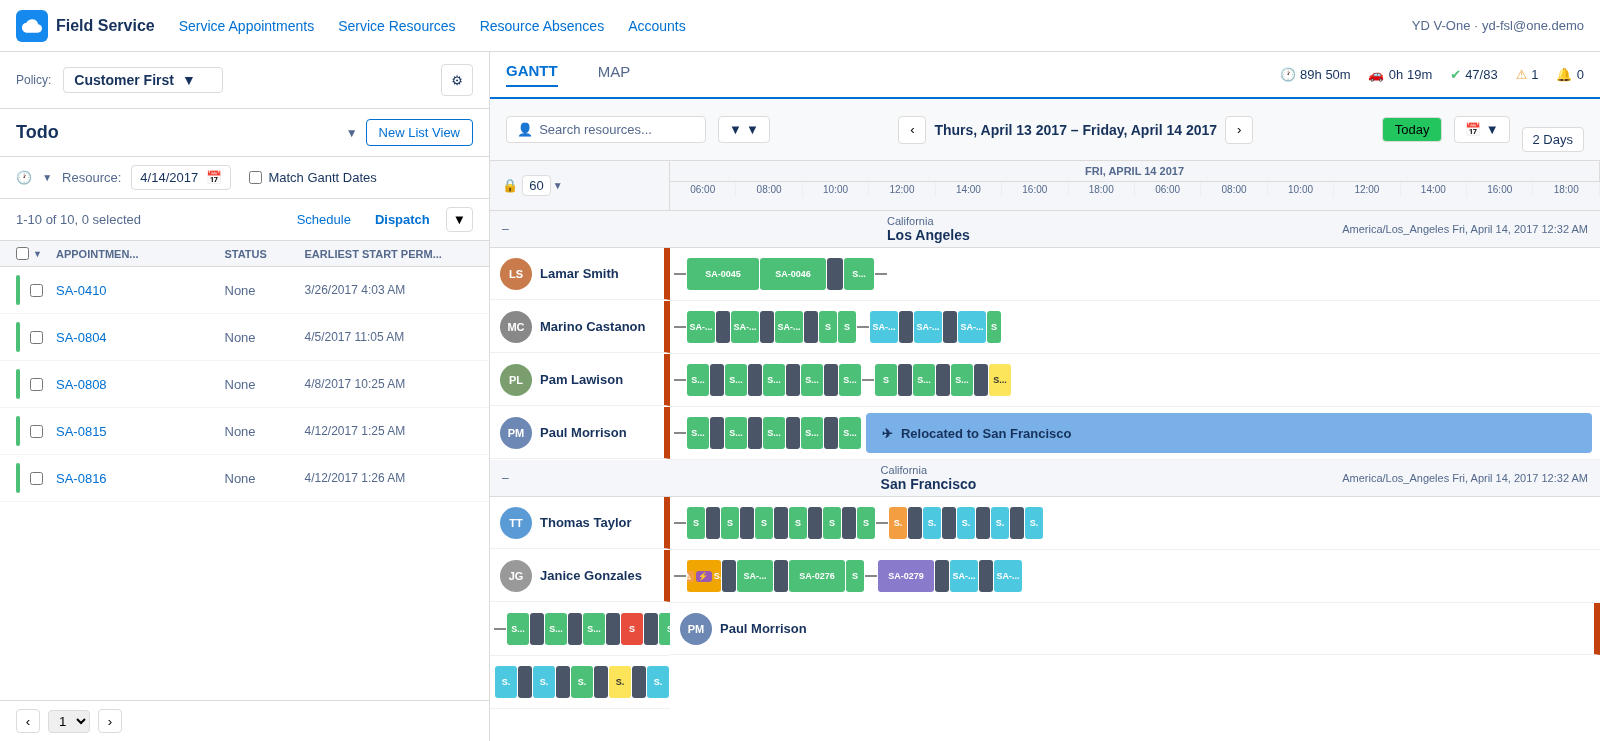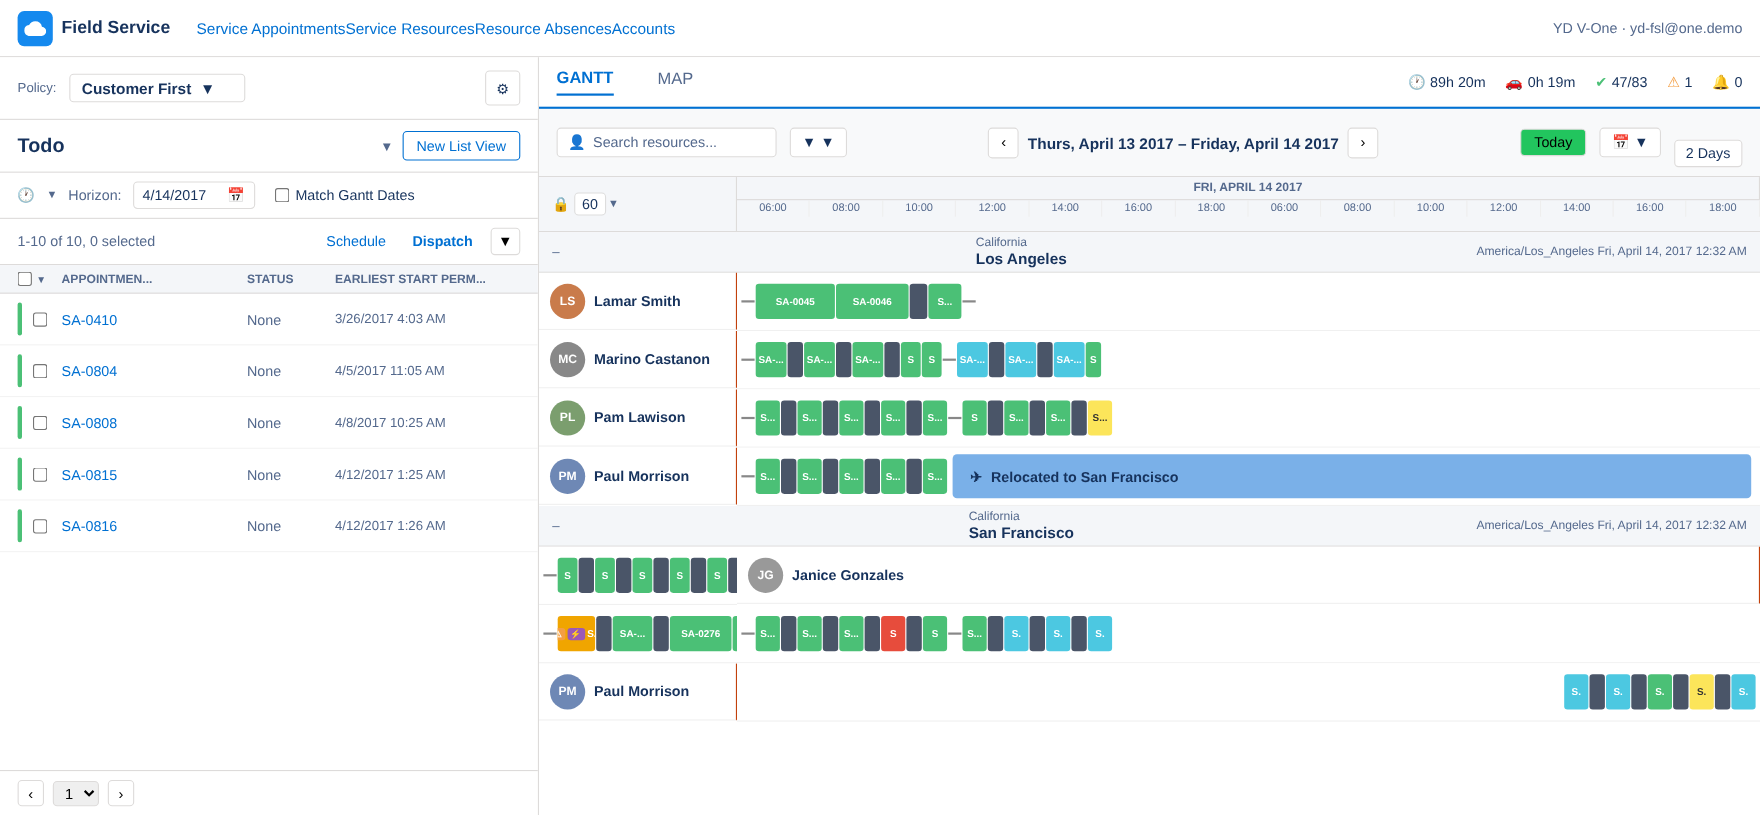--- a/index.html
+++ b/index.html
@@ -6,42 +6,42 @@
     body { font-family: 'Salesforce Sans', Arial, sans-serif; font-size: 13px; background: #f3f3f3; color: #16325c; overflow: hidden; }
 
     
     .topnav {
       display: flex; align-items: center; background: #fff; height: 52px;
       border-bottom: 1px solid #dddbda; padding: 0 16px; gap: 24px;
     }
     .topnav-logo { display: flex; align-items: center; gap: 8px; font-size: 16px; font-weight: 700; color: #16325c; }
     .topnav-logo .logo-icon { width: 32px; height: 32px; background: #1589ee; border-radius: 6px; display:flex; align-items:center; justify-content:center; }
     .topnav-logo .logo-icon svg { width: 20px; height: 20px; fill: white; }
-    .topnav-links { display: flex; flex: 1; }
+    .topnav-links { display: flex; gap: 24px; flex: 1; }
     .topnav-links a { color: #0070d2; text-decoration: none; font-size: 14px; padding: 4px 0; }
     .topnav-right { margin-left: auto; font-size: 13px; color: #54698d; }
 
     
     .main-layout { display: flex; height: calc(100vh - 52px); }
 
     
     .left-panel { width: 490px; min-width: 490px; background: #fff; border-right: 1px solid #dddbda; display: flex; flex-direction: column; overflow: hidden; }
 
     .left-panel-header { padding: 12px 16px; border-bottom: 1px solid #dddbda; display: flex; align-items: center; gap: 8px; }
     .policy-label { font-size: 12px; color: #54698d; margin-right: 4px; }
     .policy-select { display: flex; align-items: center; border: 1px solid #dddbda; border-radius: 4px; padding: 4px 10px; font-size: 14px; font-weight: 600; color: #16325c; background: #fff; gap: 8px; cursor: pointer; min-width: 160px; }
     .gear-btn { margin-left: auto; background: #fff; border: 1px solid #dddbda; border-radius: 4px; width: 32px; height: 32px; display:flex; align-items:center; justify-content:center; cursor: pointer; }
 
     .todo-header { padding: 10px 16px; display: flex; align-items: center; gap: 8px; border-bottom: 1px solid #dddbda; }
     .todo-title { font-size: 18px; font-weight: 700; color: #16325c; flex: 1; }
     .new-list-btn { border: 1px solid #0070d2; color: #0070d2; background: #fff; border-radius: 4px; padding: 5px 12px; font-size: 13px; cursor: pointer; }
 
     .horizon-row { padding: 8px 16px; display: flex; align-items: center; gap: 10px; border-bottom: 1px solid #dddbda; }
     .horizon-label { font-size: 13px; color: #54698d; }
-    .horizon-date { border: 1px solid #dddbda; border-radius: 4px; padding: 4px 8px; font-size: 13px; display:flex; align-items:center; gap: 19px; }
+    .horizon-date { border: 1px solid #dddbda; border-radius: 4px; padding: 4px 8px; font-size: 13px; display:flex; align-items:center; gap: 8px; }
     .match-gantt { display: flex; align-items: center; gap: 6px; font-size: 13px; color: #16325c; margin-left: 8px; }
 
     .list-controls { padding: 8px 16px; display: flex; align-items: center; gap: 8px; border-bottom: 1px solid #dddbda; }
     .list-count { font-size: 13px; color: #54698d; flex: 1; }
     .schedule-btn { border: none; background: none; color: #0070d2; font-size: 13px; cursor: pointer; padding: 4px 8px; }
     .dispatch-btn { border: none; background: none; color: #0070d2; font-size: 13px; cursor: pointer; padding: 4px 8px; font-weight: bold; }
     .more-btn { border: 1px solid #dddbda; background: #fff; border-radius: 4px; padding: 4px 6px; cursor: pointer; }
 
     .search-row { padding: 8px 16px; border-bottom: 1px solid #dddbda; display:flex; align-items:center; }
     .search-input { flex: 1; border: 1px solid #dddbda; border-radius: 4px; padding: 6px 10px; font-size: 13px; color: #54698d; }
@@ -85,21 +85,21 @@
     .gantt-grid { display: grid; grid-template-columns: 180px 1fr; min-width: 1000px; }
     .gantt-resource-col-header { background: #f4f6f9; border-bottom: 1px solid #dddbda; border-right: 1px solid #dddbda; height: 50px; display:flex; align-items:center; padding: 0 12px; }
     .gantt-timeline-header { background: #f4f6f9; border-bottom: 1px solid #dddbda; display: flex; flex-direction: column; }
     .gantt-days-row { display: flex; border-bottom: 1px solid #dddbda; }
     .gantt-day { flex: 1; text-align: center; font-size: 11px; font-weight: 700; color: #54698d; padding: 4px; border-right: 1px solid #dddbda; text-transform: uppercase; }
     .gantt-hours-row { display: flex; }
     .gantt-hour { flex: 1; text-align: center; font-size: 10px; color: #54698d; padding: 2px; border-right: 1px solid #eee; min-width: 52px; }
 
     .gantt-section-header { grid-column: 1 / -1; background: #f4f6f9; padding: 4px 12px; font-size: 12px; display: flex; justify-content: space-between; align-items: center; border-bottom: 1px solid #dddbda; }
     .section-timezone { font-size: 11px; color: #54698d; }
-    .gantt-resource-name { border-right: 1px solid #c2410c; border-bottom: 1px solid #f0f0f0; padding: 6px 10px; display: flex; align-items: center; gap: 8px; font-size: 13px; font-weight: 600; color: #16325c; background: #fff; height: 52px; }
+    .gantt-resource-name { border-right: 6px solid #c2410c; border-bottom: 1px solid #f0f0f0; padding: 6px 10px; display: flex; align-items: center; gap: 8px; font-size: 13px; font-weight: 600; color: #16325c; background: #fff; height: 52px; }
     .gantt-resource-name.bold { font-weight: 700; }
     .resource-avatar { width: 32px; height: 32px; border-radius: 50%; background: #ccc; overflow: hidden; display:flex; align-items:center; justify-content:center; font-size: 11px; color: #fff; flex-shrink: 0; }
     .gantt-resource-timeline { border-bottom: 1px solid #f0f0f0; padding: 4px 0; display: flex; align-items: center; position: relative; background: #fff; min-height: 52px; overflow: hidden; }
 
     
     .timeline-track { display: flex; align-items: center; width: 100%; height: 44px; position: relative; padding: 0 4px; gap: 1px; }
     .tbar { height: 32px; border-radius: 3px; display: flex; align-items: center; justify-content: center; font-size: 9px; font-weight: 700; color: #fff; white-space: nowrap; overflow: hidden; padding: 0 3px; flex-shrink: 0; }
     .tbar-green { background: #4bc076; }
     .tbar-purple { background: #8a7acc; }
     .tbar-orange { background: #f49e42; }
@@ -151,21 +151,21 @@
 
     <div class="todo-header">
       <span class="todo-title">Todo</span>
       <span style="color:#54698d; font-size:12px;">▼</span>
       <button class="new-list-btn">New List View</button>
     </div>
 
     <div class="horizon-row">
       <span style="color:#54698d;">🕐</span>
       <span style="color:#54698d; font-size:10px;">▼</span>
-      <span class="horizon-label">Horizon:</span>
+      <span class="horizon-label">Resource:</span>
       <div class="horizon-date">
         <span>4/14/2017</span>
         <span>📅</span>
       </div>
       <label class="match-gantt">
         <input type="checkbox" style="">
         <span>Match Gantt Dates</span>
       </label>
     </div>
 
@@ -245,21 +245,21 @@
   </div>
 
   <div class="right-panel">
 
     <div class="gantt-toolbar">
       <span class="tab-gantt">GANTT</span>
       <span class="tab-map">MAP</span>
       <div class="gantt-stats">
         <div class="stat-item">
           <span>🕐</span>
-          <span>89h 20m</span>
+          <span>89h 50m</span>
         </div>
         <div class="stat-item">
           <span>🚗</span>
           <span>0h 19m</span>
         </div>
         <div class="stat-item">
           <span style="color:#4bc076;">✔</span>
           <span>47/83</span>
         </div>
         <div class="stat-item">
@@ -426,20 +426,24 @@
 
         <div class="gantt-section-header">
           <span style="margin-right:6px; color:#54698d;">–</span>
           <div>
             <div style="font-size:11px; color:#54698d;">California</div>
             <div style="font-size:14px; font-weight:700;">San Francisco</div>
           </div>
           <span class="section-timezone">America/Los_Angeles  Fri, April 14, 2017 12:32 AM</span>
         </div>
 
+        <div class="gantt-resource-name bold">
+          <div class="resource-avatar" style="background:#5b9bd5;">TT</div>
+          <span>Thomas Taylor</span>
+        </div>
         <div class="gantt-resource-timeline">
           <div class="timeline-track">
             <div class="connector"></div>
             <div class="tbar tbar-green" style="width:18px;">S</div>
             <div class="tbar tbar-dark" style="width:14px;"></div>
             <div class="tbar tbar-green" style="width:18px;">S</div>
             <div class="tbar tbar-dark" style="width:14px;"></div>
             <div class="tbar tbar-green" style="width:18px;">S</div>
             <div class="tbar tbar-dark" style="width:14px;"></div>
             <div class="tbar tbar-green" style="width:18px;">S</div>

